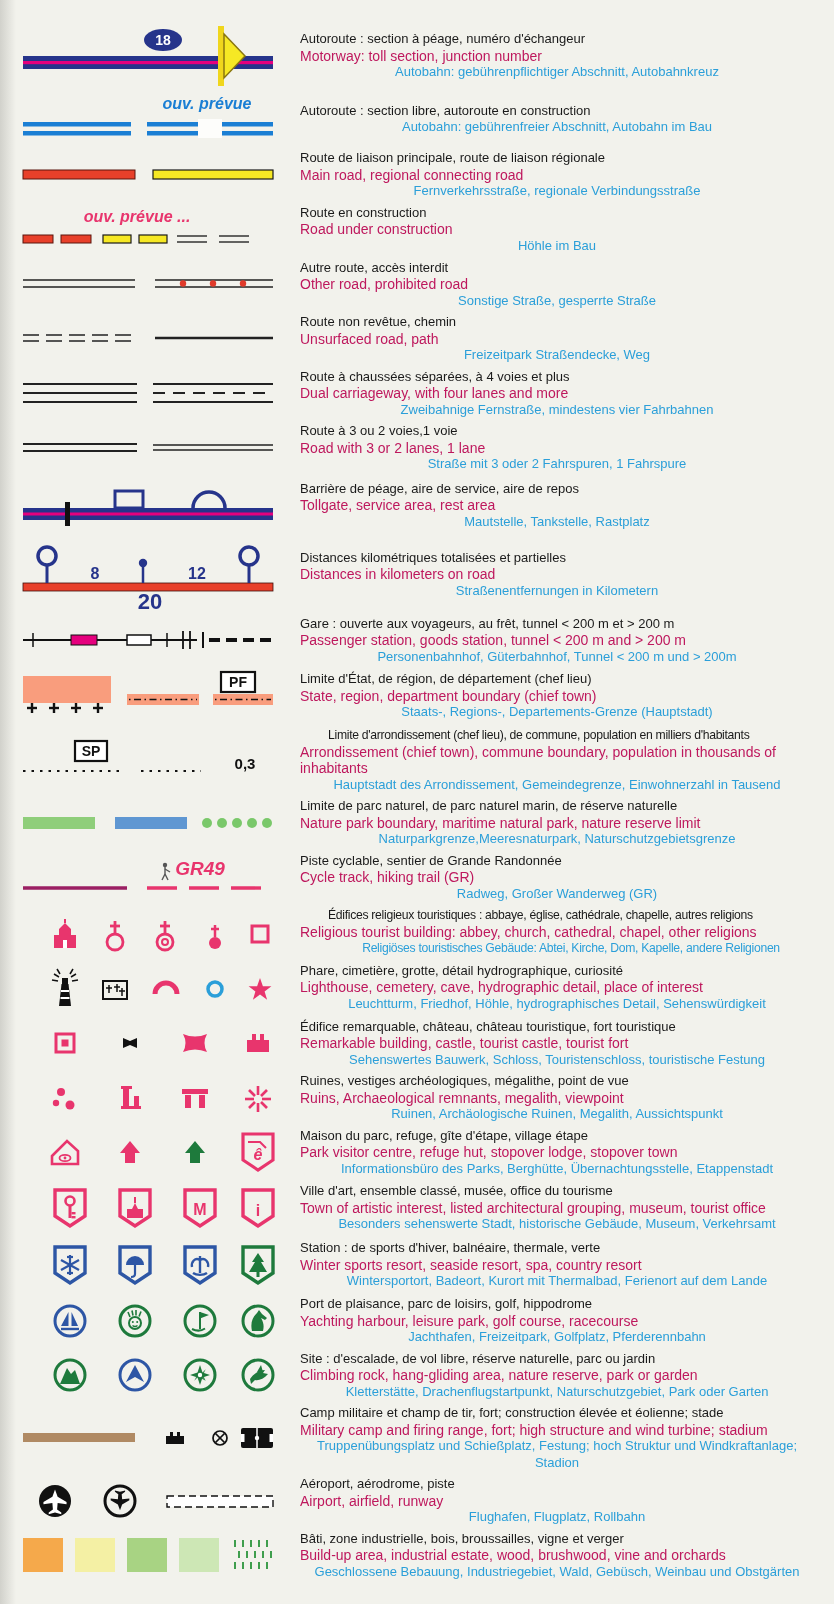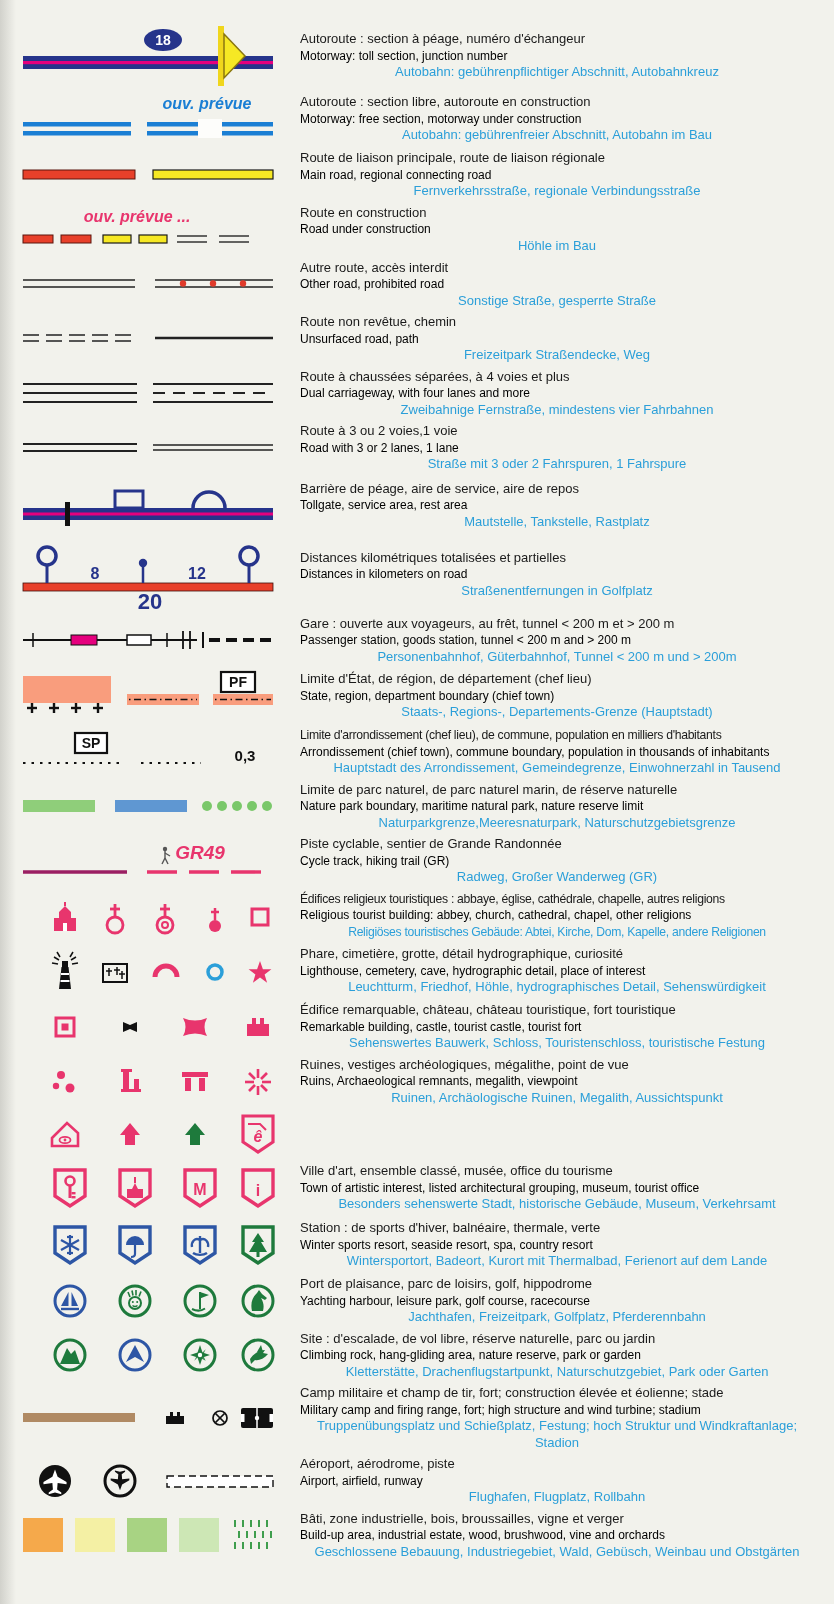--- a/index.html
+++ b/index.html
@@ -12,23 +12,23 @@
     content:"";position:absolute;left:0;top:0;bottom:0;width:16px;
     background:linear-gradient(to right, rgba(60,60,55,.18), rgba(60,60,55,0));
     pointer-events:none;
   }
   .legend{padding-top:24px;}
   .row{display:flex;align-items:center;margin-bottom:5px;}
   .sym{flex:0 0 300px;display:flex;justify-content:center;}
   .sym svg{display:block;}
   .txt{flex:1;padding-right:20px;}
   .fr{color:#1a1a1a;font-size:13px;line-height:16.5px;}
-  .en{color:#000000;font-size:12px;line-height:16.5px;}
+  .en{color:#be185d;font-size:14px;line-height:16.5px;}
   .de{color:#2b9fd9;font-size:13px;line-height:16.5px;text-align:center;}
-  .cond{font-size:12.2px;letter-spacing:-0.3px;}
+  .cond{font-size:12.2px;letter-spacing:-0.3px;margin-left:28px;}
   text{font-family:"Liberation Sans", sans-serif;}
   .badge-t{fill:#fff;font-weight:bold;font-size:14px;text-anchor:middle;}
   .blue-it{fill:#1b7fd4;font-size:16px;font-style:italic;font-weight:bold;text-anchor:middle;}
   .pink-it{fill:#e8356d;font-size:16px;font-style:italic;font-weight:bold;text-anchor:middle;}
   .dist-n{fill:#26348b;font-weight:bold;font-size:16px;text-anchor:middle;}
   .dist-b{fill:#26348b;font-weight:bold;font-size:22px;text-anchor:middle;}
   .boxlab{fill:#111;font-weight:bold;font-size:14px;text-anchor:middle;}
   .popn{fill:#111;font-weight:bold;font-size:15px;text-anchor:middle;}
   .gr-t{fill:#e8356d;font-size:19px;font-style:italic;font-weight:bold;text-anchor:middle;}
   .sh-letter{font-weight:bold;font-size:16px;text-anchor:middle;fill:#e8356d;}
@@ -76,21 +76,20 @@
         <rect x="8" y="29" width="108" height="4.5" fill="#1b7fd4"></rect>
         <rect x="8" y="38" width="108" height="4.5" fill="#1b7fd4"></rect>
         <rect x="132" y="29" width="126" height="4.5" fill="#1b7fd4"></rect>
         <rect x="132" y="38" width="126" height="4.5" fill="#1b7fd4"></rect>
         <rect x="183" y="26" width="24" height="19" fill="#fdfdfb"></rect>
       </g>
     </svg>
       </div>
     <div class="txt">
         <div class="fr">Autoroute : section libre, autoroute en construction</div>
-        <div class="en">Motorway: free section, motorway under construction</div>
         <div class="de">Autobahn: gebührenfreier Abschnitt, Autobahn im Bau</div>
       </div>
   </div>
 
   <div class="row">
     <div class="sym">
         <svg width="270" height="24" viewBox="0 0 270 24">
       <rect x="8" y="7" width="112" height="9" fill="#e8402a" stroke="#5a140c" stroke-width="1"></rect>
       <rect x="138" y="7" width="120" height="9" fill="#f6e824" stroke="#1a1a1a" stroke-width="1.2"></rect>
     </svg>
@@ -241,21 +240,21 @@
         <circle cx="234" cy="17" r="9" fill="#f2f2ec" stroke="#26348b" stroke-width="3.5"></circle>
       </g>
       <text class="dist-n" x="80" y="40">8</text>
       <text class="dist-n" x="182" y="40">12</text>
       <text class="dist-b" x="135" y="70">20</text>
     </svg>
       </div>
     <div class="txt">
         <div class="fr">Distances kilométriques totalisées et partielles</div>
         <div class="en">Distances in kilometers on road</div>
-        <div class="de">Straßenentfernungen in Golfplatz</div>
+        <div class="de">Straßenentfernungen in Kilometern</div>
       </div>
   </div>
 
   <div class="row">
     <div class="sym">
         <svg width="270" height="26" viewBox="0 0 270 26">
       <line x1="8" y1="13" x2="182" y2="13" stroke="#111" stroke-width="2.2"></line>
       <line x1="18" y1="6" x2="18" y2="20" stroke="#111" stroke-width="1.5"></line>
       <rect x="56" y="8" width="26" height="10" fill="#e5007d" stroke="#111" stroke-width="1"></rect>
       <rect x="112" y="8" width="24" height="10" fill="#fff" stroke="#111" stroke-width="1.5"></rect>
@@ -515,20 +514,25 @@
         <circle cx="0" cy="6" r="1.4" fill="#e8356d" stroke="none"></circle>
       </g>
       <use href="#p-refuge" x="115" y="22" fill="#e8356d"></use>
       <use href="#p-refuge" x="180" y="22" fill="#1e7a3c"></use>
       <g transform="translate(243,23)">
         <use href="#p-shield" fill="none" stroke="#e8356d" stroke-width="3.2"></use>
         <text class="sh-letter" y="8" font-style="italic" font-size="17">ê</text>
         <path d="M-10,-10 H2 L8,-4" stroke="#e8356d" stroke-width="2" fill="none"></path>
       </g>
     </svg>
+      </div>
+    <div class="txt">
+        <div class="fr">Maison du parc, refuge, gîte d'étape, village étape</div>
+        <div class="en">Park visitor centre, refuge hut, stopover lodge, stopover town</div>
+        <div class="de">Informationsbüro des Parks, Berghütte, Übernachtungsstelle, Etappenstadt</div>
       </div>
   </div>
 
   <div class="row">
     <div class="sym">
         <svg width="270" height="52" viewBox="0 0 270 52">
       <g transform="translate(55,26)">
         <use href="#p-shield" fill="none" stroke="#e8356d" stroke-width="3.4"></use>
         <circle cx="0" cy="-7" r="4.5" fill="none" stroke="#e8356d" stroke-width="2.6"></circle>
         <rect x="-1.5" y="-3" width="3" height="13" fill="#e8356d"></rect>

